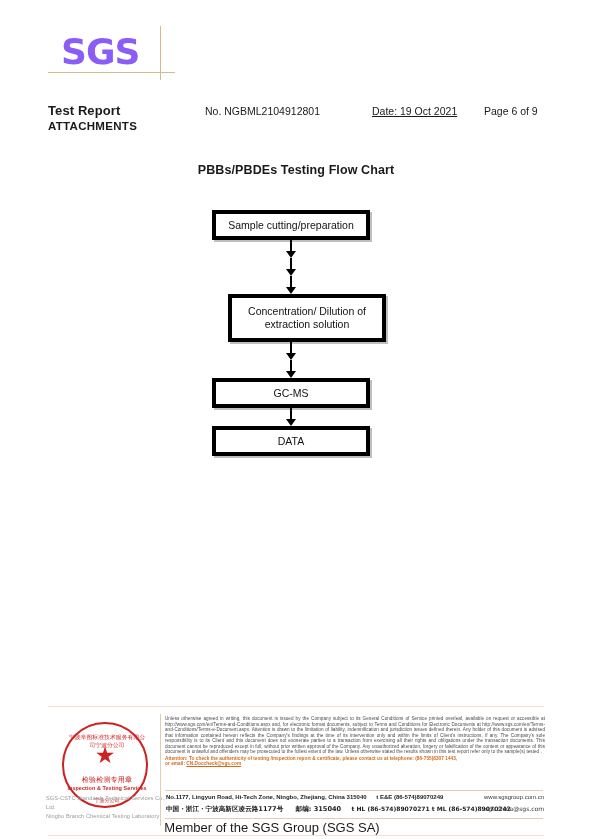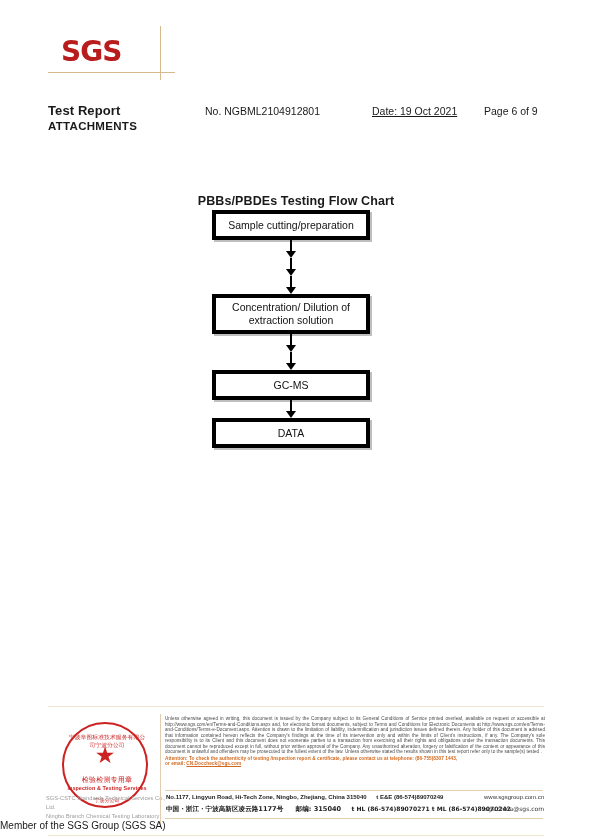--- a/index.html
+++ b/index.html
@@ -20,23 +20,23 @@
   #logo-block {
     position: absolute;
     left: 0; top: 0;
     width: 592px; height: 92px;
   }
   #sgs-logo {
     position: absolute;
     left: 61px; top: 28px;
     font-family: "DejaVu Sans", sans-serif;
     font-weight: 700;
-    font-size: 28px;
+    font-size: 36px;
     letter-spacing: -1px;
-    color: #b91c1c;
+    color: #8b5cf6;
     line-height: 48px;
   }
   #logo-rule-h {
     position: absolute;
     left: 48px; top: 72px;
     width: 127px; height: 1px;
     background: #d7b98e;
   }
   #logo-rule-v {
     position: absolute;
@@ -84,21 +84,20 @@
 
   
   #flow-title {
     position: absolute;
     left: 0; top: 163px;
     width: 592px;
     text-align: center;
     font-size: 12.5px;
     font-weight: 700;
     letter-spacing: 0.1px;
-    margin-top: 31px;
   }
   #flow-chart {
     position: absolute;
     left: 212px; top: 210px;
     width: 160px;
   }
   .flow-node {
     position: relative;
     width: 158px;
     border: 4px solid #000000;
@@ -107,21 +106,21 @@
     box-sizing: border-box;
     font-size: 10.5px;
     line-height: 13px;
     text-align: center;
     color: #111111;
     display: flex;
     align-items: center;
     justify-content: center;
   }
   .flow-node.h1 { height: 30px; }
-  .flow-node.h2 { height: 40px; }
+  .flow-node.h2 { height: 48px; margin-left: 16px; }
   .flow-arrow {
     width: 158px;
     height: 18px;
     position: relative;
   }
   .flow-arrow .shaft {
     position: absolute;
     left: 78px; top: 0;
     width: 2px; height: 13px;
     background: #000;
@@ -281,22 +280,22 @@
   #addr-rule-bottom {
     position: absolute;
     left: 165px; top: 112px;
     width: 378px; height: 1px;
     background: #e2cdae;
   }
   #member-line {
     position: absolute;
     left: 0; top: 114px;
     width: 544px;
-    text-align: left;
-    font-size: 10px;
+    text-align: center;
+    font-size: 13px;
     color: #1a1a1a;
   }
   #footer-bottomline {
     position: absolute;
     left: 48px; top: 129px;
     width: 496px; height: 1px;
     background: #efe3d2;
   }
 </style>
 </head>

